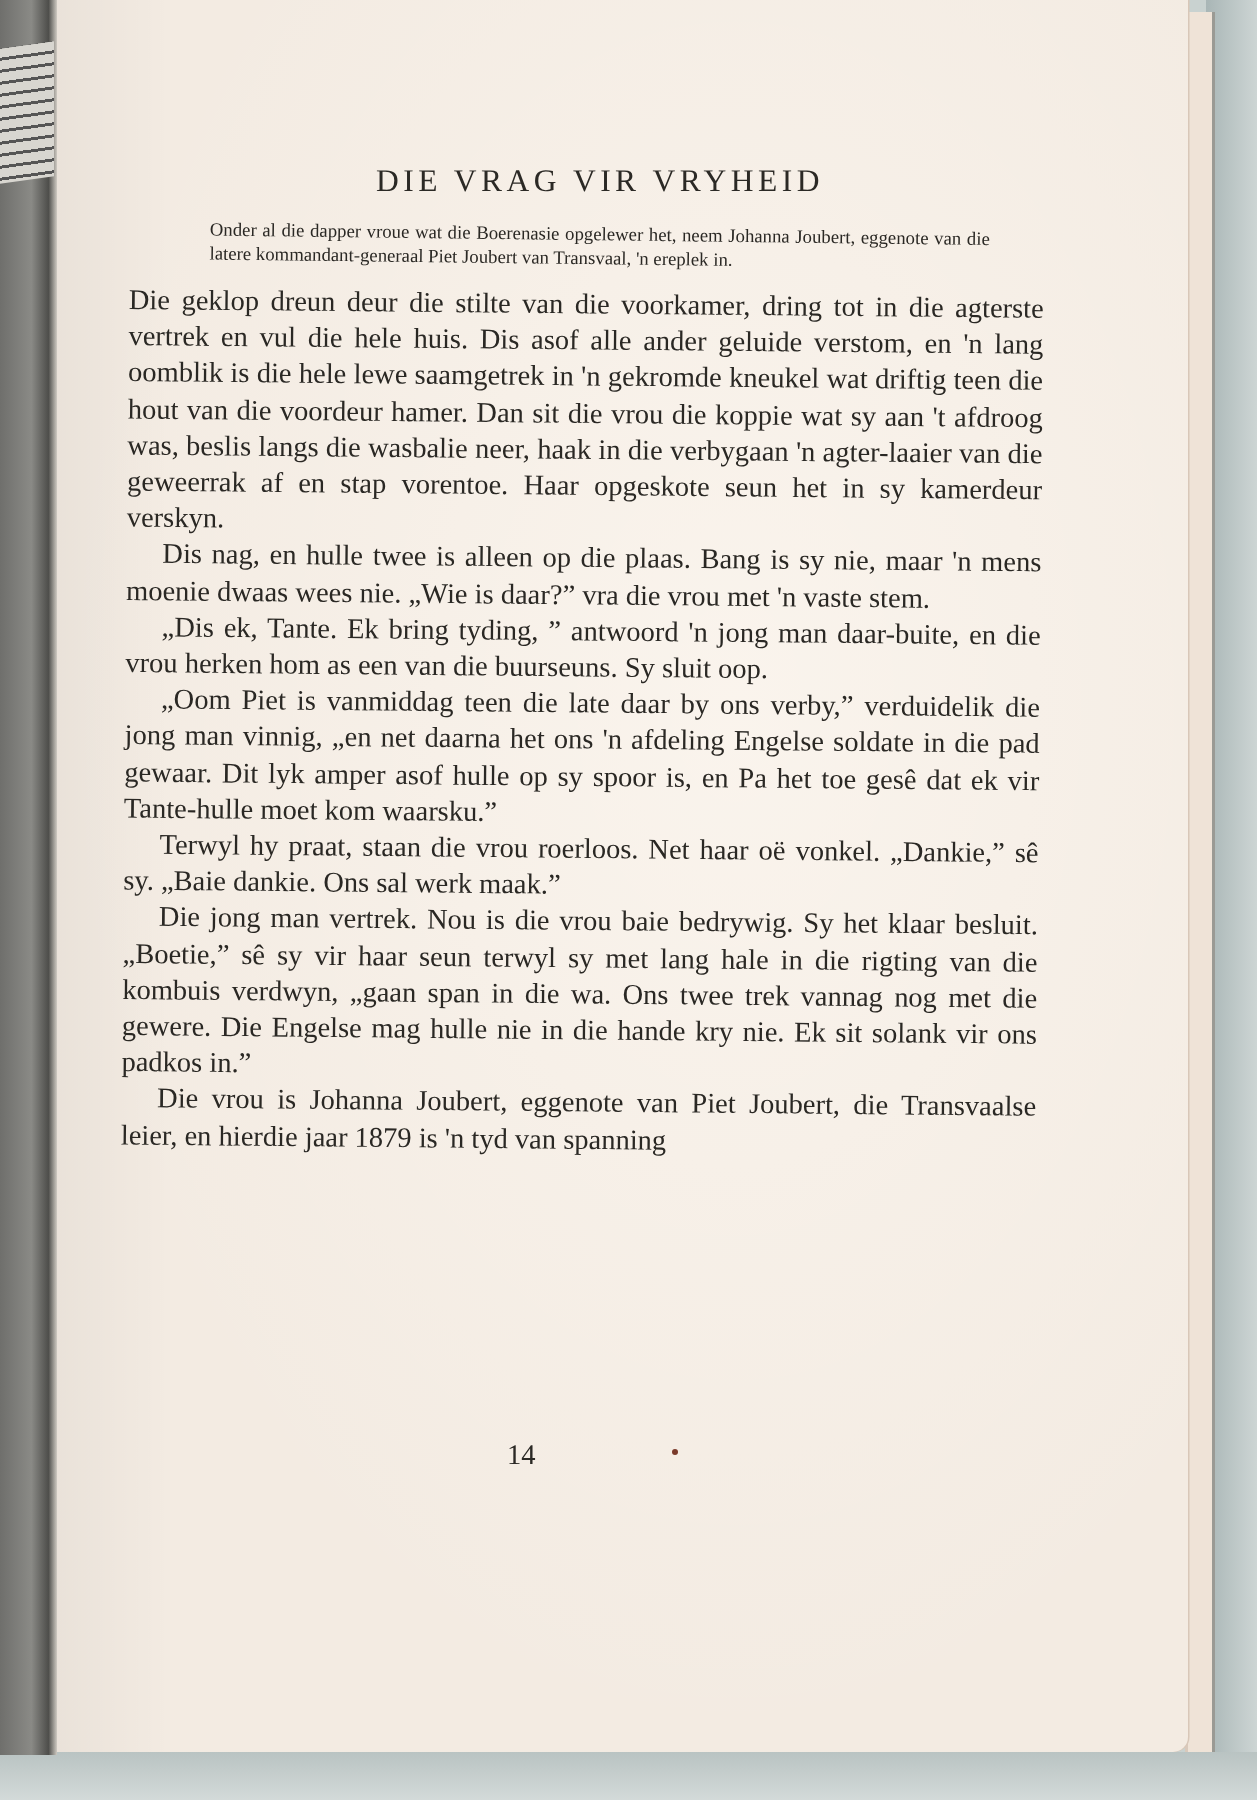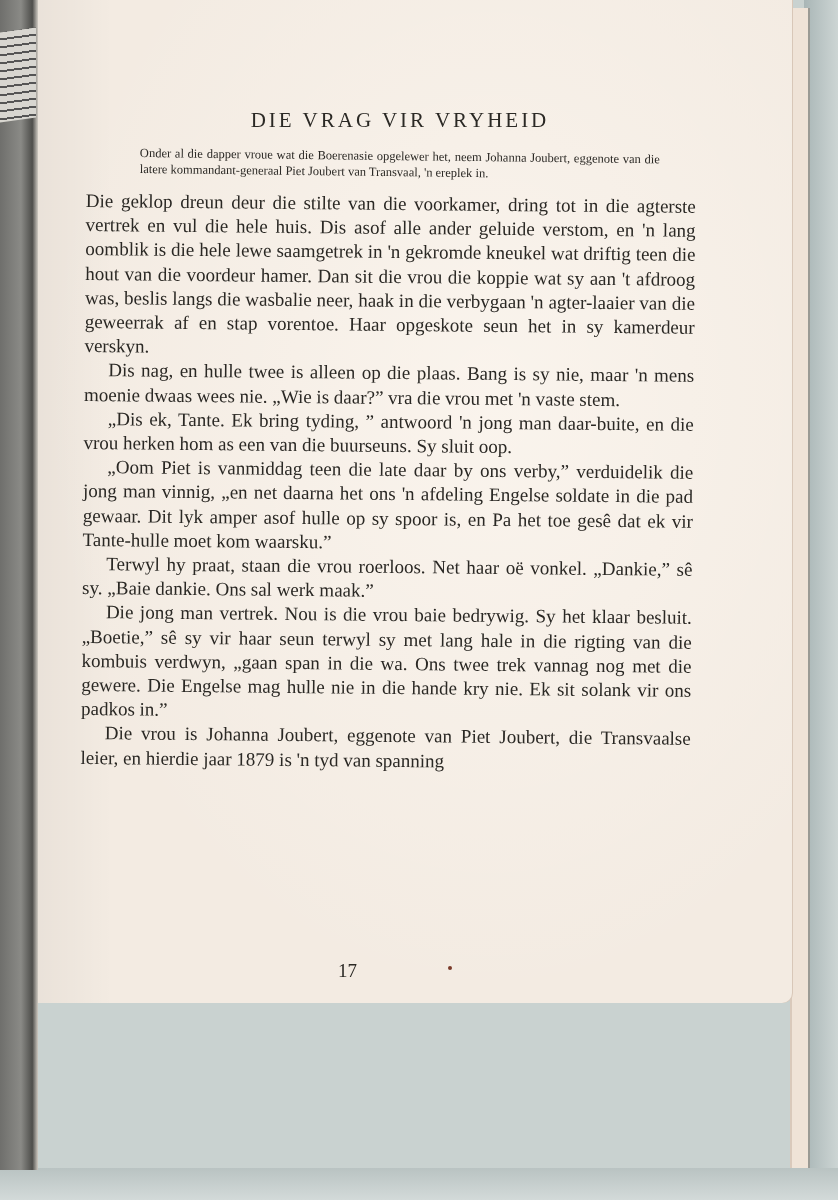--- a/index.html
+++ b/index.html
@@ -26,21 +26,21 @@
   .spine-left {
     position: absolute; top: 0; left: 0; width: 38px; height: 1170px;
     background: linear-gradient(90deg, #6f6f6c 0%, #8a8a86 55%, #4e4e4b 85%, #cfcac2 100%);
   }
   .spine-stripes {
     position: absolute; top: 30px; left: 0; width: 36px; height: 90px;
     background: repeating-linear-gradient(180deg, #d8d6d0 0 6px, #555 6px 8px);
     transform: skewY(-8deg);
   }
   .page {
-    position: absolute; top: 0; left: 38px; width: 754px; height: 1003px;
+    position: absolute; top: 0; left: 38px; width: 754px; height: 1168px;
     background: #f3ebe2;
     background-image:
       radial-gradient(ellipse at 60% 40%, rgba(255,250,244,0.6), rgba(0,0,0,0) 70%),
       linear-gradient(90deg, rgba(0,0,0,0.04), rgba(0,0,0,0) 10%);
     border-bottom-right-radius: 10px;
     box-shadow: 1px 0 0 #d8c7b8;
   }
   .content {
     position: absolute; left: 48px; top: 108px; width: 610px;
     color: #2a2824;
@@ -95,15 +95,15 @@
     <div class="body-text">
       <p class="para">Die geklop dreun deur die stilte van die voorkamer, dring tot in die agterste vertrek en vul die hele huis. Dis asof alle ander geluide verstom, en 'n lang oomblik is die hele lewe saamgetrek in 'n gekromde kneukel wat driftig teen die hout van die voordeur hamer. Dan sit die vrou die koppie wat sy aan 't afdroog was, beslis langs die wasbalie neer, haak in die verbygaan 'n agter-laaier van die geweerrak af en stap vorentoe. Haar opgeskote seun het in sy kamerdeur verskyn.</p>
       <p class="para indent">Dis nag, en hulle twee is alleen op die plaas. Bang is sy nie, maar 'n mens moenie dwaas wees nie. „Wie is daar?” vra die vrou met 'n vaste stem.</p>
       <p class="para indent">„Dis ek, Tante. Ek bring tyding, ” antwoord 'n jong man daar-buite, en die vrou herken hom as een van die buurseuns. Sy sluit oop.</p>
       <p class="para indent">„Oom Piet is vanmiddag teen die late daar by ons verby,” verduidelik die jong man vinnig, „en net daarna het ons 'n afdeling Engelse soldate in die pad gewaar. Dit lyk amper asof hulle op sy spoor is, en Pa het toe gesê dat ek vir Tante-hulle moet kom waarsku.”</p>
       <p class="para indent">Terwyl hy praat, staan die vrou roerloos. Net haar oë vonkel. „Dankie,” sê sy. „Baie dankie. Ons sal werk maak.”</p>
       <p class="para indent">Die jong man vertrek. Nou is die vrou baie bedrywig. Sy het klaar besluit. „Boetie,” sê sy vir haar seun terwyl sy met lang hale in die rigting van die kombuis verdwyn, „gaan span in die wa. Ons twee trek vannag nog met die gewere. Die Engelse mag hulle nie in die hande kry nie. Ek sit solank vir ons padkos in.”</p>
       <p class="para indent">Die vrou is Johanna Joubert, eggenote van Piet Joubert, die Transvaalse leier, en hierdie jaar 1879 is 'n tyd van spanning</p>
     </div>
   </div>
-  <div class="page-number">17</div>
+  <div class="page-number">14</div>
   <div class="speck" style="left:410px; top:966px;"></div>
 </div>
 
 </body></html>

